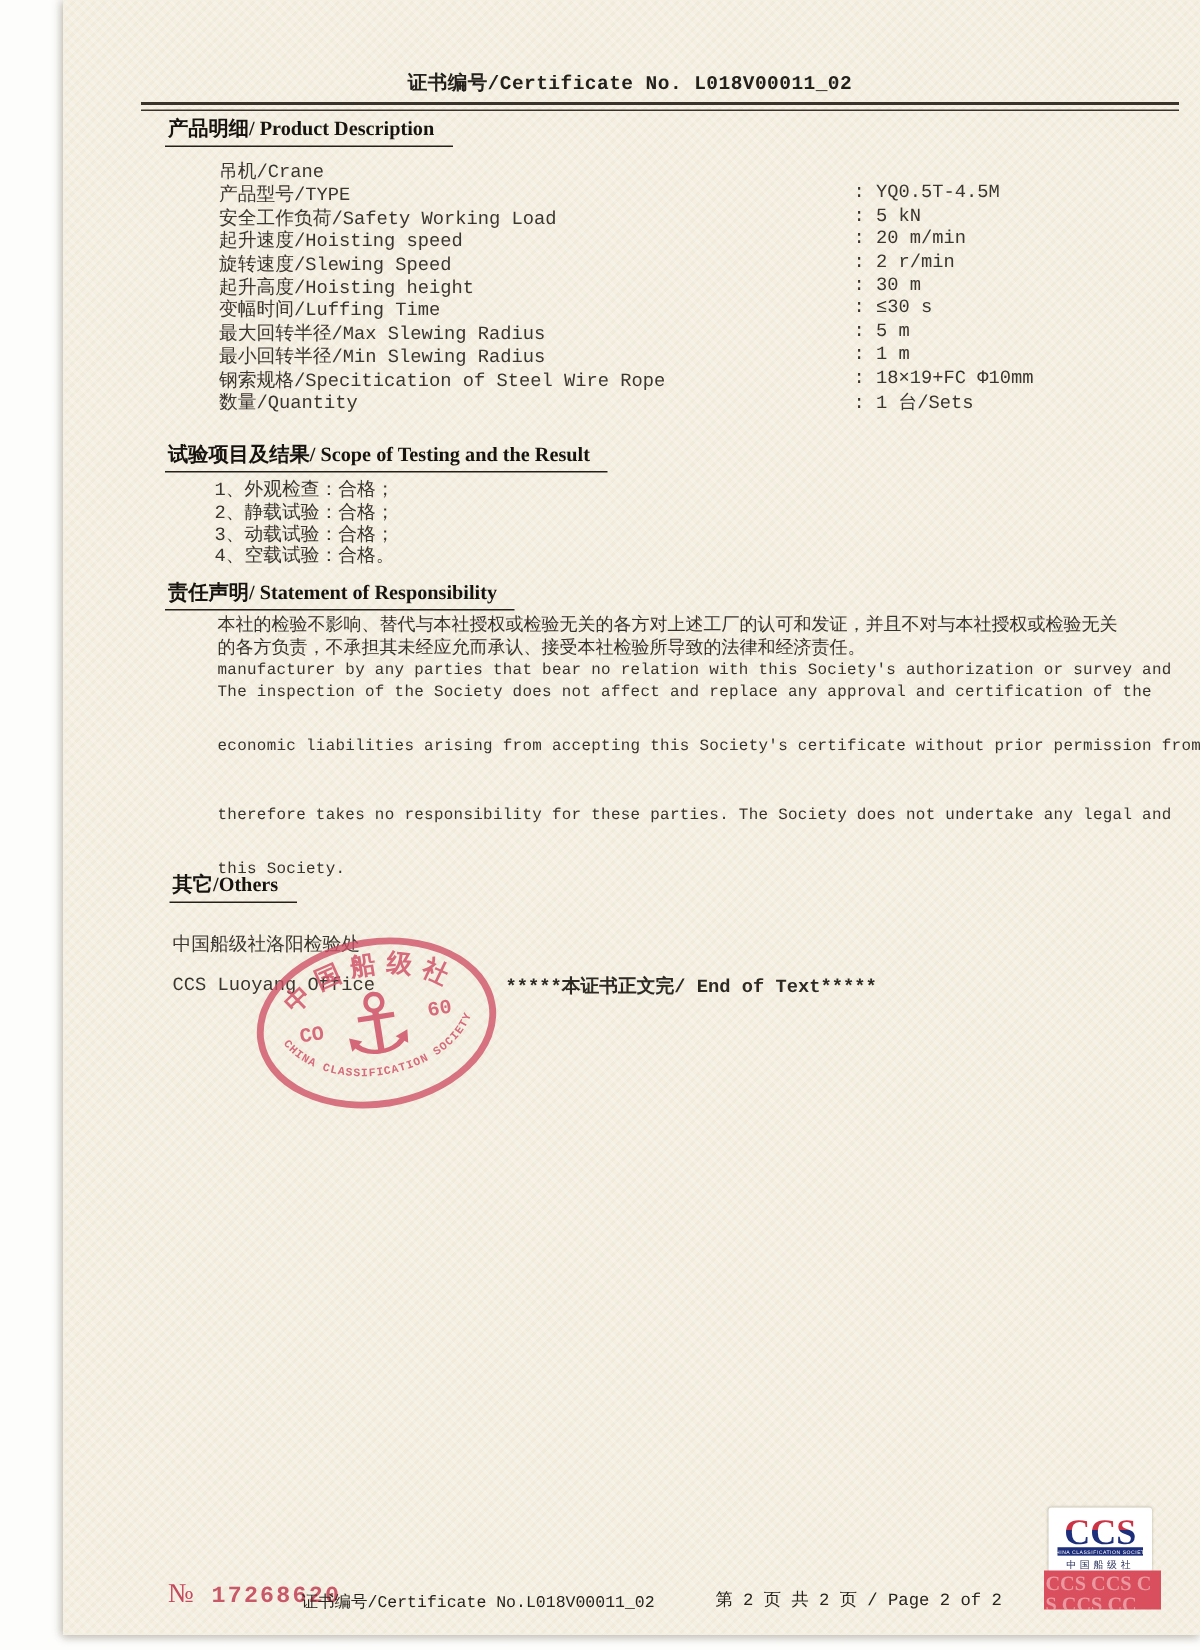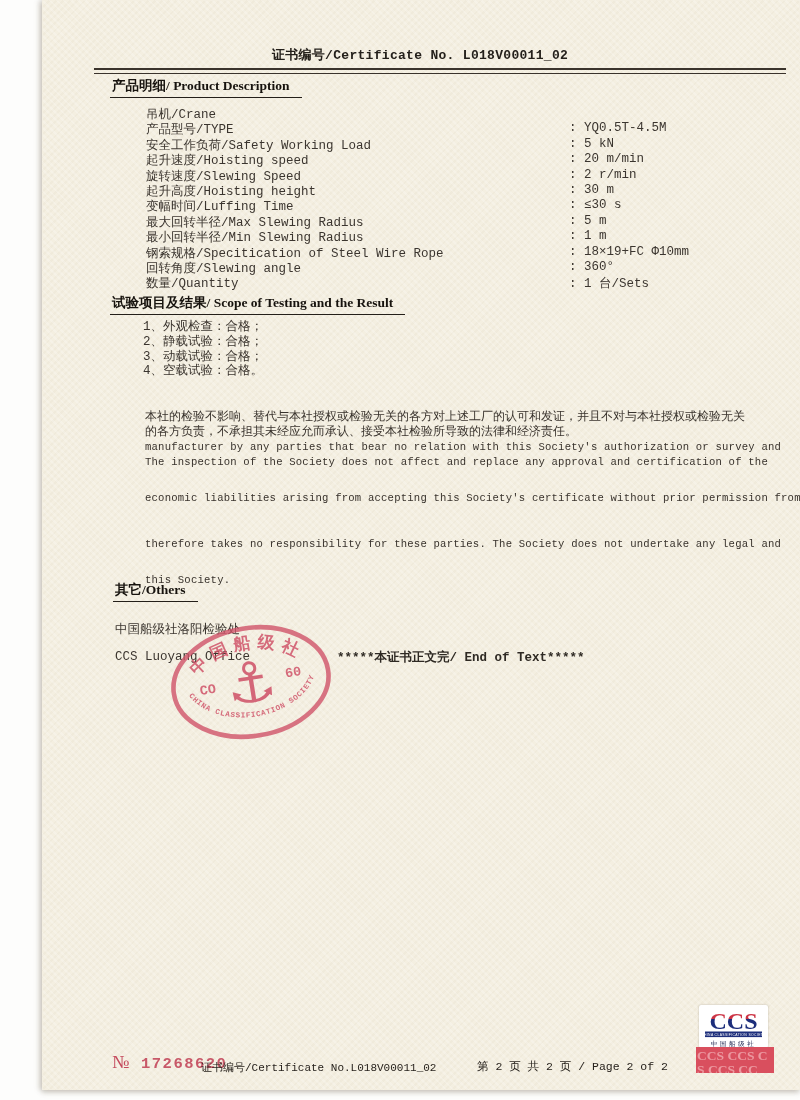--- a/index.html
+++ b/index.html
@@ -86,32 +86,32 @@
     <div class="spec-row"><span>吊机/Crane</span><span class="val"></span></div>
     <div class="spec-row"><span>产品型号/TYPE</span><span class="val">: YQ0.5T-4.5M</span></div>
     <div class="spec-row"><span>安全工作负荷/Safety Working Load</span><span class="val">: 5 kN</span></div>
     <div class="spec-row"><span>起升速度/Hoisting speed</span><span class="val">: 20 m/min</span></div>
     <div class="spec-row"><span>旋转速度/Slewing Speed</span><span class="val">: 2 r/min</span></div>
     <div class="spec-row"><span>起升高度/Hoisting height</span><span class="val">: 30 m</span></div>
     <div class="spec-row"><span>变幅时间/Luffing Time</span><span class="val">: ≤30 s</span></div>
     <div class="spec-row"><span>最大回转半径/Max Slewing Radius</span><span class="val">: 5 m</span></div>
     <div class="spec-row"><span>最小回转半径/Min Slewing Radius</span><span class="val">: 1 m</span></div>
     <div class="spec-row"><span>钢索规格/Specitication of Steel Wire Rope</span><span class="val">: 18×19+FC Φ10mm</span></div>
-    <div class="spec-row"><span>回转角度/Slewing angle</span><span class="val">: 360°</span></div>
     <div class="spec-row"><span>数量/Quantity</span><span class="val">: 1 台/Sets</span></div>
   </div>
 
   <div class="sec-head" style="left:110px; top:294px;">试验项目及结果/ Scope of Testing and the Result</div>
   <div class="tests">
     <div>1、外观检查：合格；</div>
     <div>2、静载试验：合格；</div>
     <div>3、动载试验：合格；</div>
     <div>4、空载试验：合格。</div>
   </div>
 
+  <div class="sec-head" style="left:110px; top:386px;">责任声明/ Statement of Responsibility</div>
   <div class="stmt">
     <div class="cn">本社的检验不影响、替代与本社授权或检验无关的各方对上述工厂的认可和发证，并且不对与本社授权或检验无关</div>
     <div class="cn">的各方负责，不承担其未经应允而承认、接受本社检验所导致的法律和经济责任。</div>
     <div class="en">manufacturer by any parties that bear no relation with this Society's authorization or survey and</div>
     <div class="en">The inspection of the Society does not affect and replace any approval and certification of the</div>
     <div class="en gap-md">economic liabilities arising from accepting this Society's certificate without prior permission from</div>
     <div class="en gap-lg">therefore takes no responsibility for these parties. The Society does not undertake any legal and</div>
     <div class="en gap-md">this Society.</div>
   </div>
 

